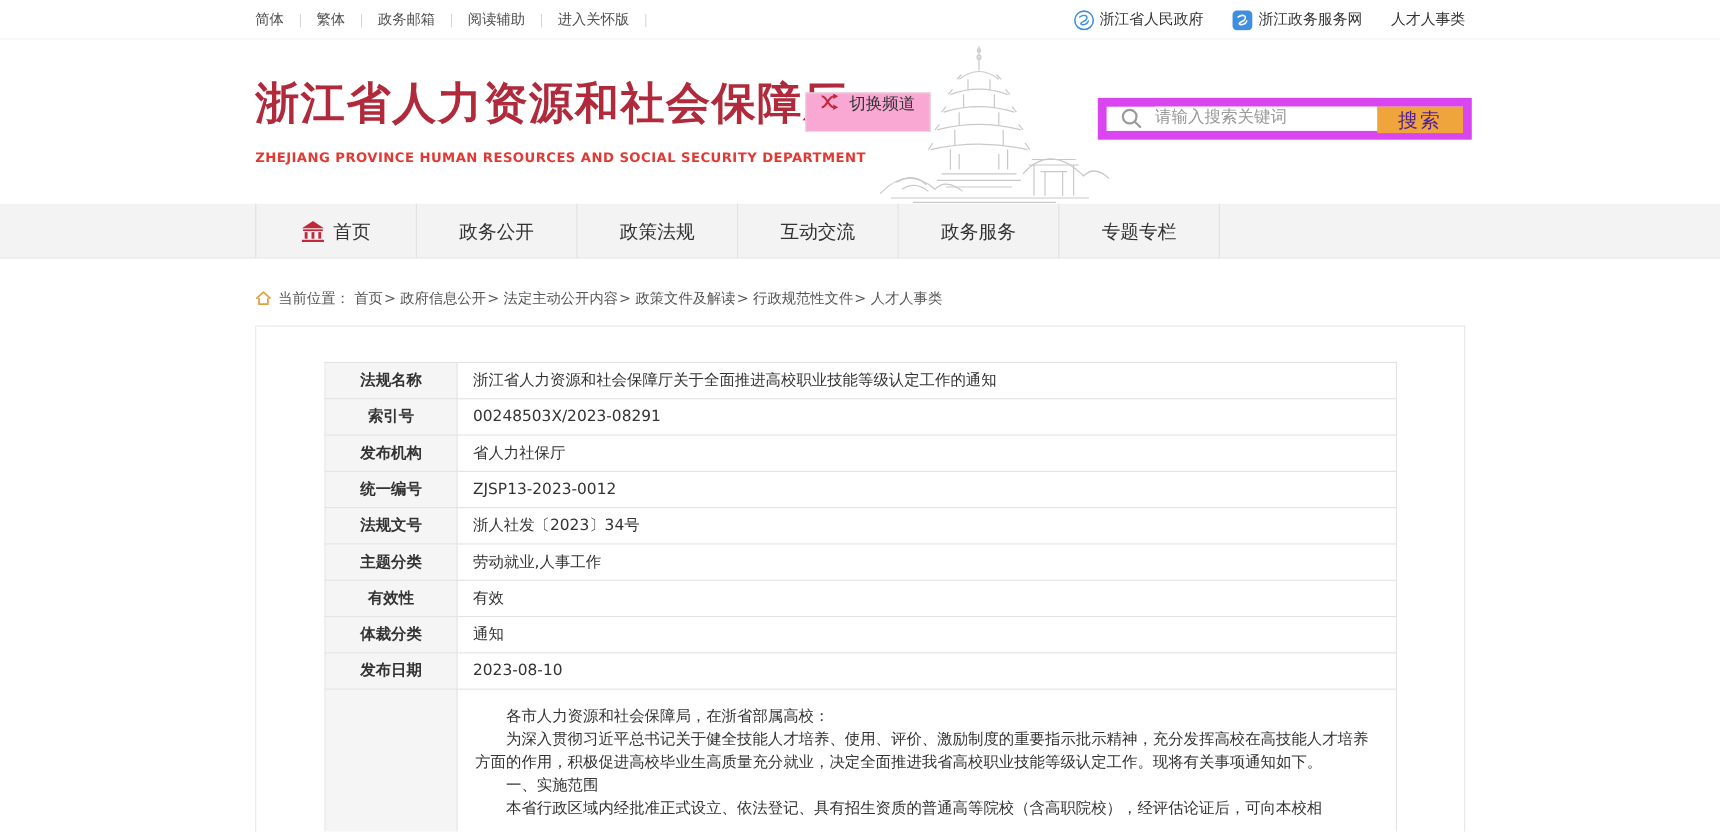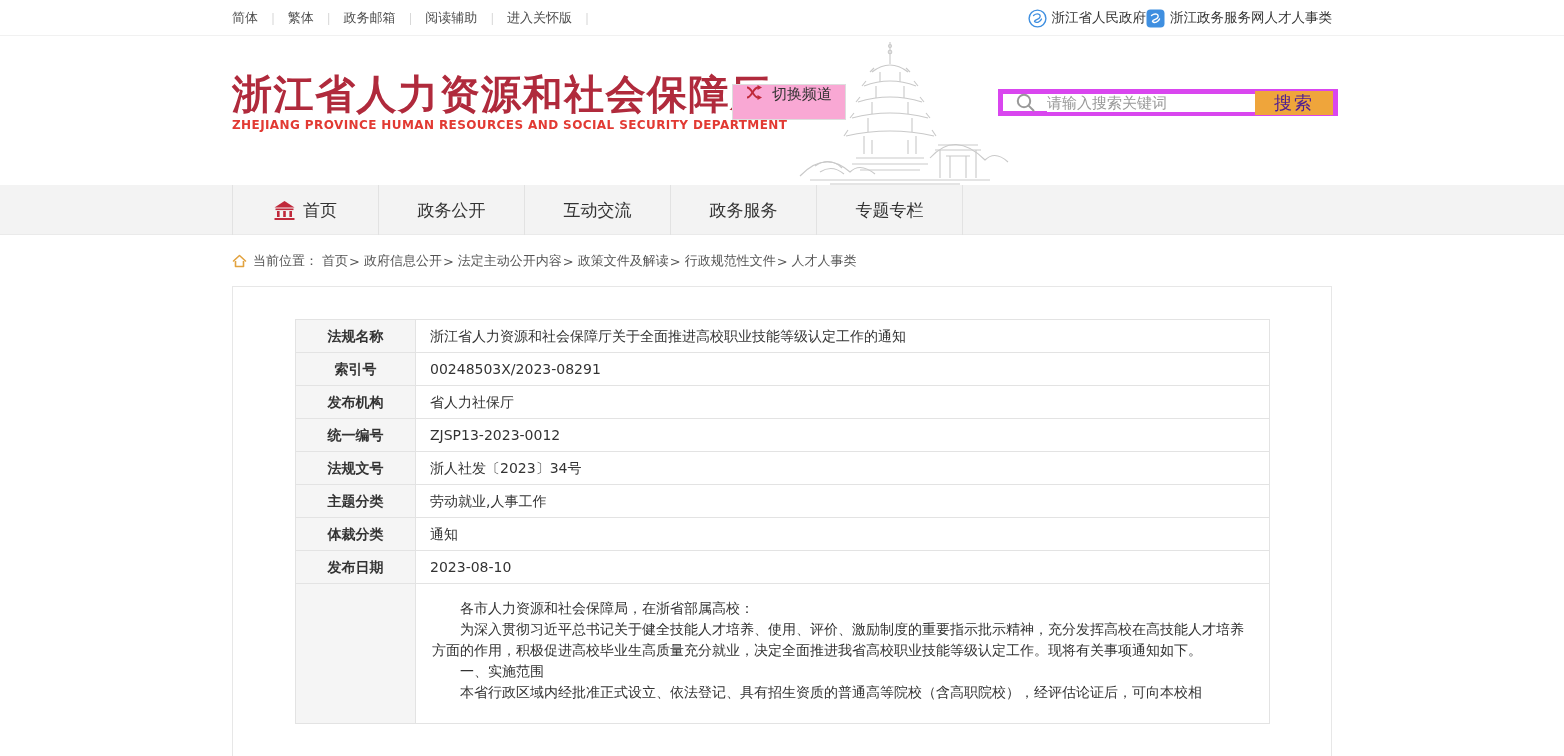--- a/index.html
+++ b/index.html
@@ -11,50 +11,50 @@
     color: #333;
   }
   .container { width: 1100px; margin: 0 auto; position: relative; }
 
   
   .topbar { height: 36px; background: #fff; border-bottom: 1px solid #f1f1f1; }
   .topbar .container { height: 36px; display: flex; align-items: center; justify-content: space-between; }
   .topbar-left { display: flex; align-items: center; font-size: 13px; color: #4d4d4d; }
   .topbar-left a { color: #4d4d4d; text-decoration: none; cursor: pointer; }
   .topbar-sep { color: #ccc; margin: 0 9px; font-size: 12px; }
-  .topbar-right { display: flex; font-size: 13.5px; color: #333; }
+  .topbar-right { display: flex; gap: 26px; font-size: 13.5px; color: #333; }
   .topbar-right .tb-link { display: flex; align-items: center; gap: 5px; cursor: pointer; color: #333; text-decoration: none; }
   .icon-circle-gov { width: 19px; height: 19px; }
   .icon-square-gov { width: 19px; height: 19px; }
 
   
   .header { height: 149px; background: #fff; position: relative; }
   .logo { position: absolute; left: 0; top: 36px; cursor: pointer; }
   .logo-title {
     font-size: 40px; font-weight: 700; color: #b02a3c;
     letter-spacing: 1.5px; line-height: 44px;
     font-family: "DejaVu Serif", "Liberation Serif", serif;
   }
   .logo-subtitle {
-    margin-top: 2px; font-size: 12px; color: #e23a33;
+    margin-top: 20px; font-size: 12px; color: #e23a33;
     letter-spacing: 0.4px; font-weight: 700;
   }
   .switch-channel {
     position: absolute; left: 500px; top: 48px; height: 36px;
     display: flex; align-items: flex-start; gap: 7px; padding: 0 13px;
     background: #f9a8d4; border: 1px solid #ddd; font-size: 15px; color: #333;
     cursor: pointer;
   }
   .pagoda { position: absolute; left: 548px; top: 2px; width: 230px; height: 147px; }
 
   .search-box {
     position: absolute; right: -6px; top: 53px;
-    width: 340px; height: 27px;
-    border: 5px solid #d946ef; background: #fff;
-    display: flex; align-items: center;
+    width: 340px; height: 38px;
+    border: 8px solid #d946ef; background: #fff;
+    display: flex; align-items: flex-start;
   }
   .search-icon-wrap { width: 44px; display: flex; align-items: center; justify-content: center; }
   .search-input {
     flex: 1; border: none; outline: none; font-size: 15px; color: #333;
     font-family: "DejaVu Sans", "Liberation Sans", sans-serif;
   }
   .search-input::placeholder { color: #999; }
   .search-btn {
     width: 78px; border: none; background: #efa53b; color: #4c1d95;
     font-size: 18px; cursor: pointer; letter-spacing: 2px;
@@ -65,21 +65,21 @@
   .navbar { height: 50px; background: #f3f3f3; border-bottom: 1px solid #eaeaea; }
   .navbar .container { display: flex; height: 50px; width: 1332px; margin: 0 0 0 232px; }
   .nav-item {
     width: 146px; height: 50px; display: flex; align-items: center; justify-content: center;
     gap: 8px; font-size: 17px; color: #333; border-left: 1px solid #e2e2e2; cursor: pointer;
   }
   .nav-item.wide { width: 190px; }
   .nav-tail { flex: 1; border-left: 1px solid #e2e2e2; }
 
   
-  .breadcrumb { margin-top: 17px; }
+  .breadcrumb { margin-top: 27px; }
   .breadcrumb .container { display: flex; align-items: center; font-size: 13px; color: #555; }
   .crumb-icon { margin-right: 6px; display: inline-flex; }
   .crumb-link { color: #555; text-decoration: none; cursor: pointer; }
   .crumb-sep { margin: 0 4px 0 1px; color: #555; }
 
   
   .main-card {
     width: 1100px; margin: 16px auto 0;
     border: 1px solid #e7e7e7; background: #fff;
     padding: 32px 61px 40px 62px; min-height: 620px;
@@ -215,20 +215,23 @@
             <rect x="15.4" y="10" width="2.6" height="6"></rect>
             <rect x="0.5" y="17" width="20" height="2"></rect>
           </svg>
       </span>
       <span>首页</span>
     </div>
     <div class="nav-item">
         <span>政务公开</span>
       </div>
     <div class="nav-item">
+        <span>政策法规</span>
+      </div>
+    <div class="nav-item">
         <span>互动交流</span>
       </div>
     <div class="nav-item">
         <span>政务服务</span>
       </div>
     <div class="nav-item">
         <span>专题专栏</span>
       </div>
     <div class="nav-tail"></div>
   </div>
@@ -278,20 +281,24 @@
       </tr>
       <tr>
         <th>法规文号</th>
         <td>浙人社发〔2023〕34号</td>
       </tr>
       <tr>
         <th>主题分类</th>
         <td>劳动就业,人事工作</td>
       </tr>
       <tr>
+        <th>有效性</th>
+        <td>有效</td>
+      </tr>
+      <tr>
         <th>体裁分类</th>
         <td>通知</td>
       </tr>
       <tr>
         <th>发布日期</th>
         <td>2023-08-10</td>
       </tr>
       <tr>
         <th></th>
         <td class="doc-body">

